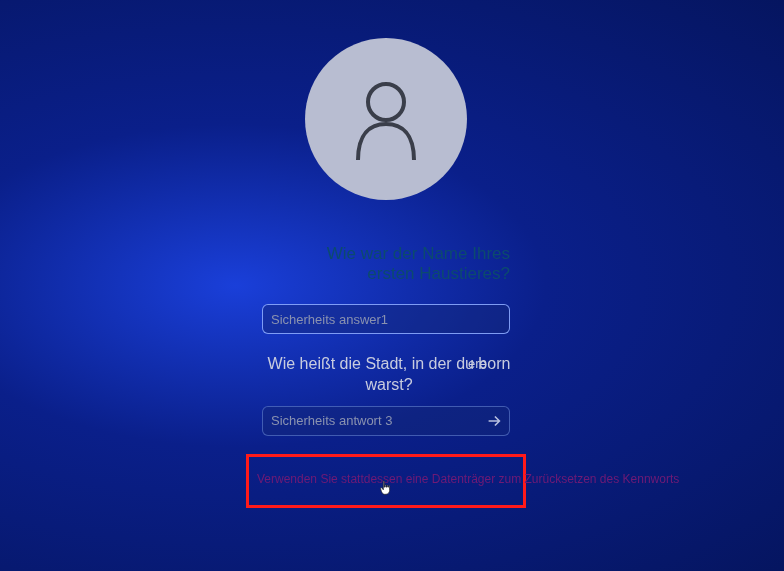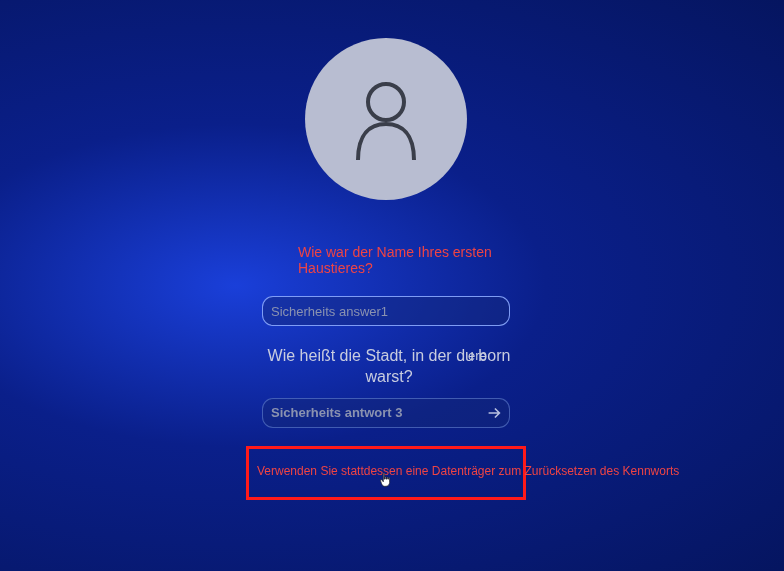--- a/index.html
+++ b/index.html
@@ -38,24 +38,24 @@
       height: 90px;
     }
     .username {
       font-size: 22px;
       color: #d0d4e8;
       margin-bottom: 26px;
       filter: blur(3px);
       margin-left: -12px;
     }
     .question {
-      font-size: 14px;
-      color: #ef4444;
-      margin-bottom: 10px;
-      text-align: left;
+      font-size: 17px;
+      color: #0c4a6e;
+      margin-bottom: 10px;
+      text-align: right;
       width: 280px;
     }
     .question-large {
       font-size: 16px;
       color: #c8ccdf;
       margin-bottom: 10px;
       width: 248px;
       text-align: left;
       line-height: 1.3;
     }
@@ -63,21 +63,21 @@
       width: 248px;
       margin-bottom: 20px;
       position: relative;
       margin-left: -12px;
     }
     .answer-input {
       width: 100%;
       height: 30px;
       background: rgba(20, 40, 120, 0.45);
       border: 1px solid rgba(100, 130, 210, 0.6);
-      border-radius: 11px;
+      border-radius: 6px;
       padding: 0 8px;
       color: #a0a8c8;
       font-size: 13px;
       outline: none;
     }
     .answer-input::placeholder {
       color: #8a92b0;
     }
     .input-row.first .answer-input {
       border: 1px solid rgba(140, 170, 255, 0.9);
@@ -128,21 +128,21 @@
     .reset-link-box {
       width: 280px;
       border: 3px solid #ff1a1a;
       padding: 12px 8px 18px 8px;
       text-align: center;
       margin-left: -12px;
       position: relative;
     }
     .reset-link {
       font-size: 12px;
-      color: #ef4444;
+      color: #701a75;
       cursor: pointer;
       white-space: nowrap;
     }
     .cursor-hand {
       position: absolute;
       left: 50%;
       transform: translateX(-50%);
       bottom: 4px;
     }
     .cursor-hand svg {
@@ -179,21 +179,21 @@
   </div>
 
   <div class="question-large question-q2">
     <span>Wie heißt die Stadt, in der du born warst?</span>
     <span class="q-mark-right">ere</span>
   </div>
 
 
 
   <div class="input-row last">
-    <input class="answer-input" type="text" style="padding-right: 45px; font-weight: bold;" placeholder="Sicherheits antwort 3">
+    <input class="answer-input" type="text" style="padding-right: 45px;" placeholder="Sicherheits antwort 3">
     <div class="submit-arrow">
       <svg viewBox="0 0 20 20">
         <path d="M4 10 L15 10 M11 5 L16 10 L11 15" fill="none" stroke="#b8c0e0" stroke-width="1.8"></path>
       </svg>
     </div>
   </div>
 
   <div class="reset-link-box">
     <span class="reset-link">Verwenden Sie stattdessen eine Datenträger zum Zurücksetzen des Kennworts</span>
     <div class="cursor-hand">

